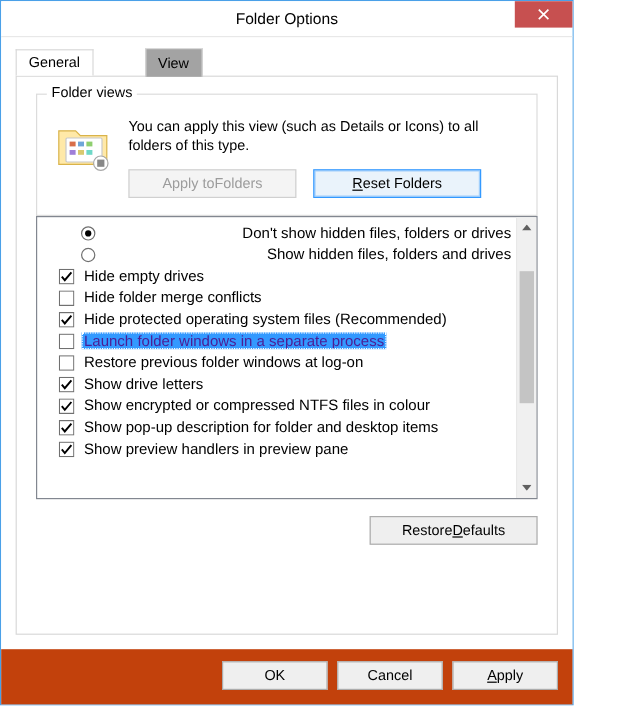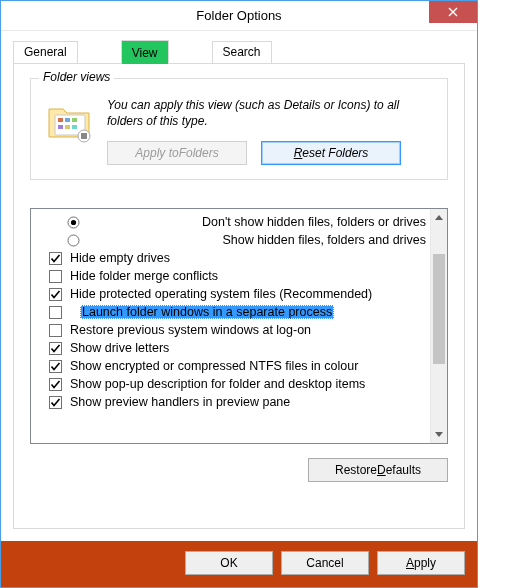--- a/index.html
+++ b/index.html
@@ -70,43 +70,42 @@
     font-size: 12px;
     color: #000;
     background: #fff;
     border: 1px solid #d9d9d9;
     border-bottom: none;
     margin-right: -1px;
     position: relative;
     cursor: pointer;
   }
   .tab.active {
-    background: #22c55e;
+    background: #a3a3a3;
     border-color: #d9d9d9;
     z-index: 3;
     padding-top: 5px;
     margin-bottom: -1px;
   }
   .tab-panel {
     border: 1px solid #d9d9d9;
     background: #fff;
     flex: 1;
     padding: 14px 16px 12px 16px;
     display: flex;
     flex-direction: column;
     position: relative;
     z-index: 1;
   }
   
   .groupbox {
     border: 1px solid #dcdcdc;
     position: relative;
     padding: 18px 14px 14px 14px;
-    margin-bottom: 28px;
-    font-style: italic;
+    margin-bottom: 0;
   }
   .group-legend {
     position: absolute;
     top: -9px;
     left: 8px;
     background: #fff;
     padding: 0 4px;
     font-size: 12px;
     color: #000;
   }
@@ -191,24 +190,23 @@
     width: 13px;
     height: 13px;
     flex: 0 0 13px;
     display: inline-flex;
     align-items: center;
     justify-content: center;
   }
   .row .lbl { padding: 0 2px; }
   .row.selected .lbl {
     background: #3399ff;
-    color: #000000;
+    color: #4c1d95;
     outline: 1px dotted #fff;
     outline-offset: -1px;
-    margin-left: 12px;
   }
   
   .scrollbar {
     width: 17px;
     background: #f0f0f0;
     border-left: 1px solid #e8e8e8;
     display: flex;
     flex-direction: column;
   }
   .sb-btn {
@@ -259,21 +257,20 @@
       <svg width="10" height="10" viewBox="0 0 10 10">
           <path d="M1 1 L9 9 M9 1 L1 9" stroke="#fff" stroke-width="1.4"></path>
         </svg>
     </div>
   </div>
 
   <div class="client">
     <div class="tabstrip">
       <div class="tab">General</div>
       <div class="tab active">View</div>
-      <div class="tab">Search</div>
     </div>
 
     <div class="tab-panel">
 
       <div class="groupbox">
         <div class="group-legend">Folder views</div>
         <div class="group-inner">
           <div class="folder-icon-wrap">
             <svg viewBox="0 0 48 48">
               <path d="M4 12 L4 40 L44 40 L44 16 L22 16 L18 12 Z" fill="#ffe9a8" stroke="#d9b34a"></path>
@@ -351,21 +348,21 @@
                 </svg>
               </span>
               <span class="lbl">Launch folder windows in a separate process</span>
             </div>
             <div class="row">
               <span class="ctl">
                 <svg width="13" height="13" viewBox="0 0 13 13">
                   <rect x="0.5" y="0.5" width="12" height="12" fill="#fff" stroke="#707070"></rect>
                 </svg>
               </span>
-              <span class="lbl">Restore previous system windows at log-on</span>
+              <span class="lbl">Restore previous folder windows at log-on</span>
             </div>
             <div class="row">
               <span class="ctl">
                 <svg width="13" height="13" viewBox="0 0 13 13">
                   <rect x="0.5" y="0.5" width="12" height="12" fill="#fff" stroke="#707070"></rect>
                   <path d="M2.5 6.5 L5 9.5 L10.5 3" fill="none" stroke="#000" stroke-width="1.6"></path>
                 </svg>
               </span>
               <span class="lbl">Show drive letters</span>
             </div>

